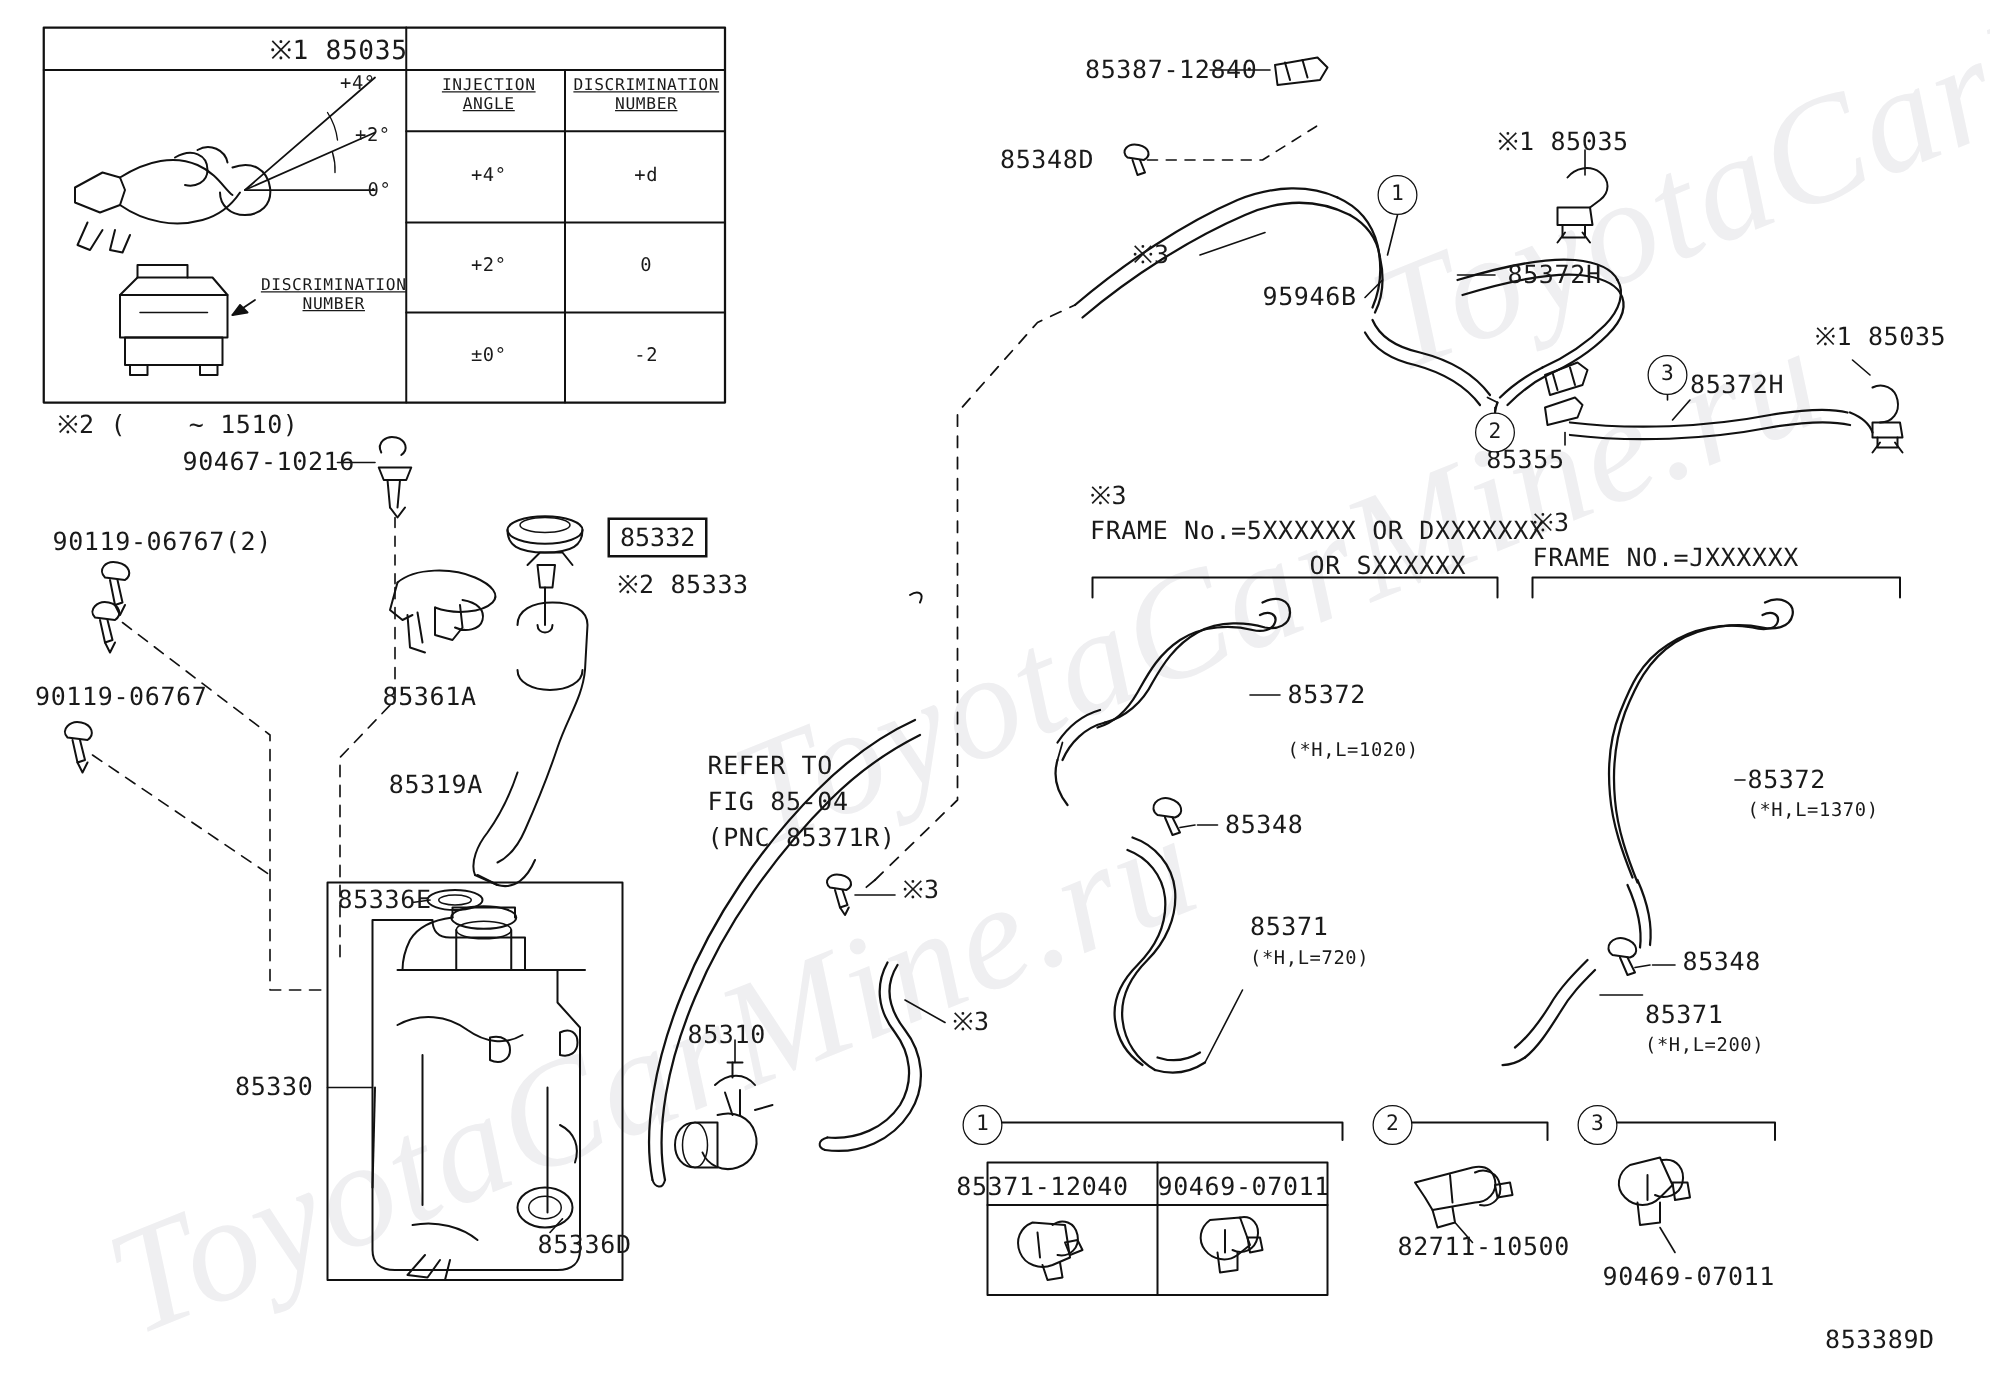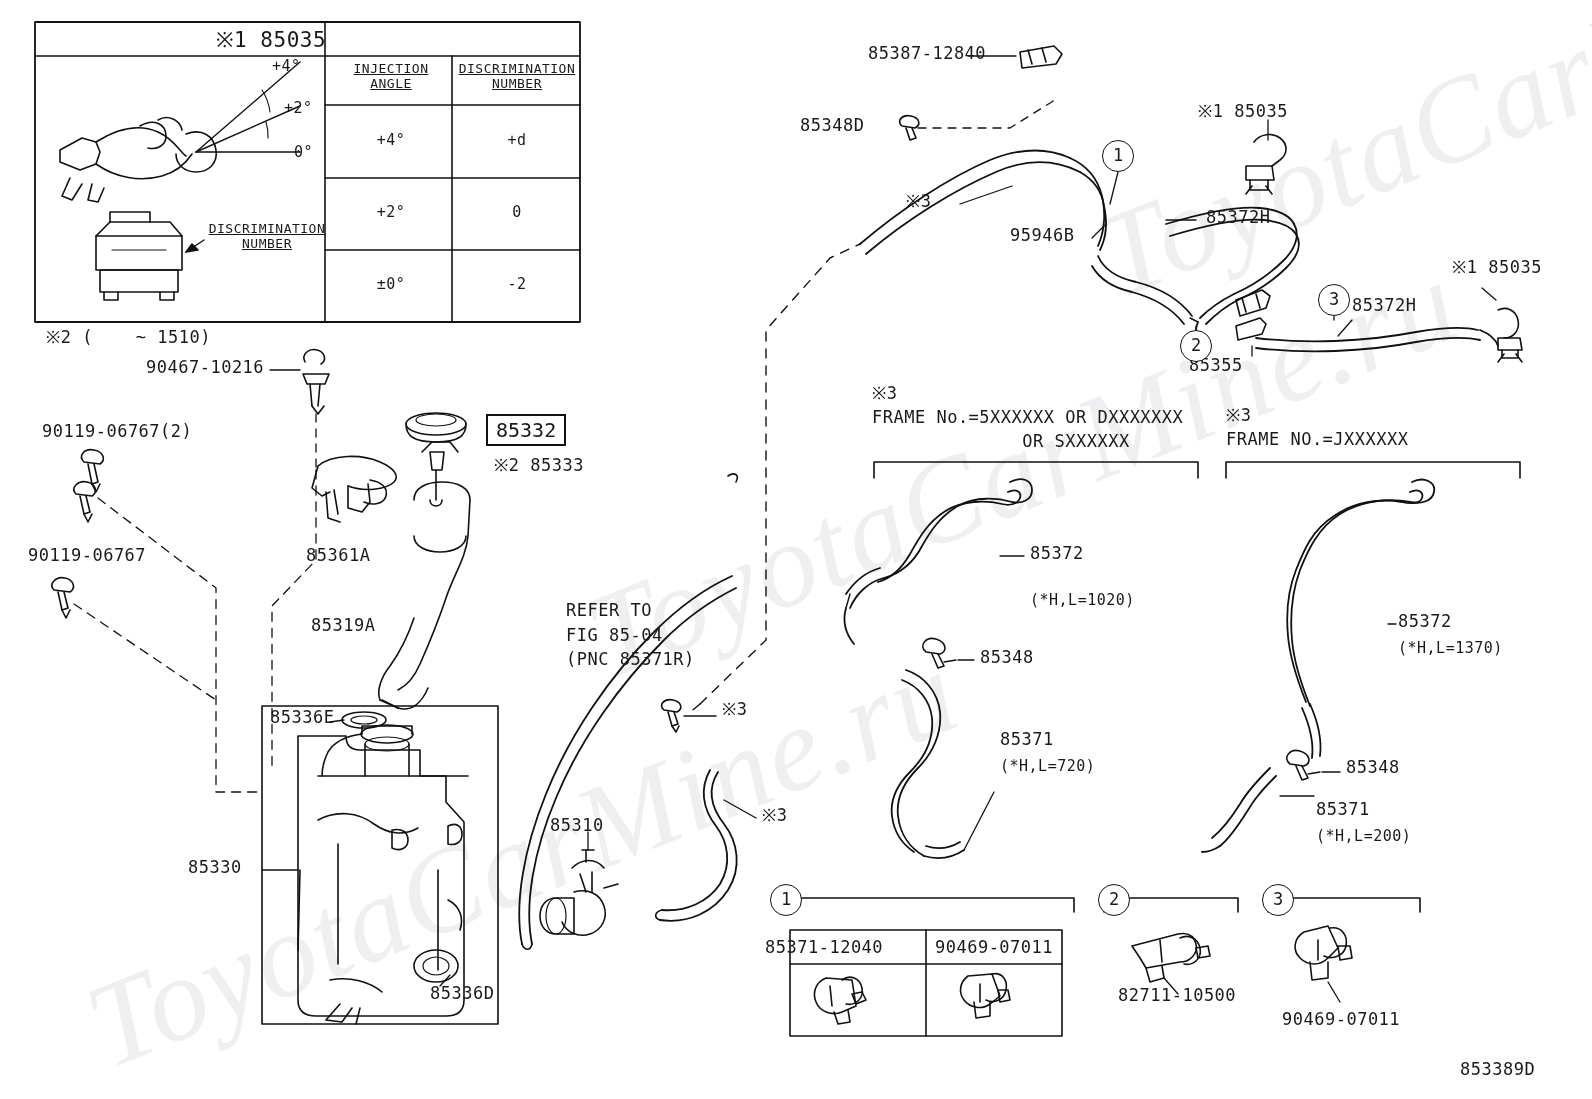--- a/index.html
+++ b/index.html
@@ -1,19 +1,19 @@
 <!DOCTYPE html>
 <html><head>
 <meta charset="utf-8">
 <style>
   html,body{margin:0;padding:0;background:#ffffff;}
   body{width:1592px;height:1099px;position:relative;overflow:hidden;
        font-family:"DejaVu Sans Mono","Liberation Mono",monospace;color:#1a1a1a;}
   #root{position:absolute;inset:0;}
-  .lbl{position:absolute;font-size:17px;letter-spacing:0.5px;white-space:pre;line-height:1.15;}
+  .lbl{position:absolute;font-size:20px;letter-spacing:0.5px;white-space:pre;line-height:1.15;}
   .lbl.sm{font-size:15px;}
   .lbl.xs{font-size:13px;text-decoration:underline;}
   .lbl.c{text-align:center;}
   .boxed{position:absolute;border:2px solid #111;padding:2px 8px;font-size:20px;background:#fff;}
   svg{position:absolute;left:0;top:0;width:1592px;height:1099px;overflow:visible;}
   .wm{position:absolute;left:0;top:0;width:1592px;height:1099px;pointer-events:none;}
   .wm span{position:absolute;font-family:"Liberation Serif",serif;color:#efeff1;
            font-size:120px;font-style:italic;letter-spacing:2px;}
   .circnum{position:absolute;width:30px;height:30px;border:1.8px solid #111;border-radius:50%;
            font-size:17px;line-height:28px;text-align:center;background:#fff;}

